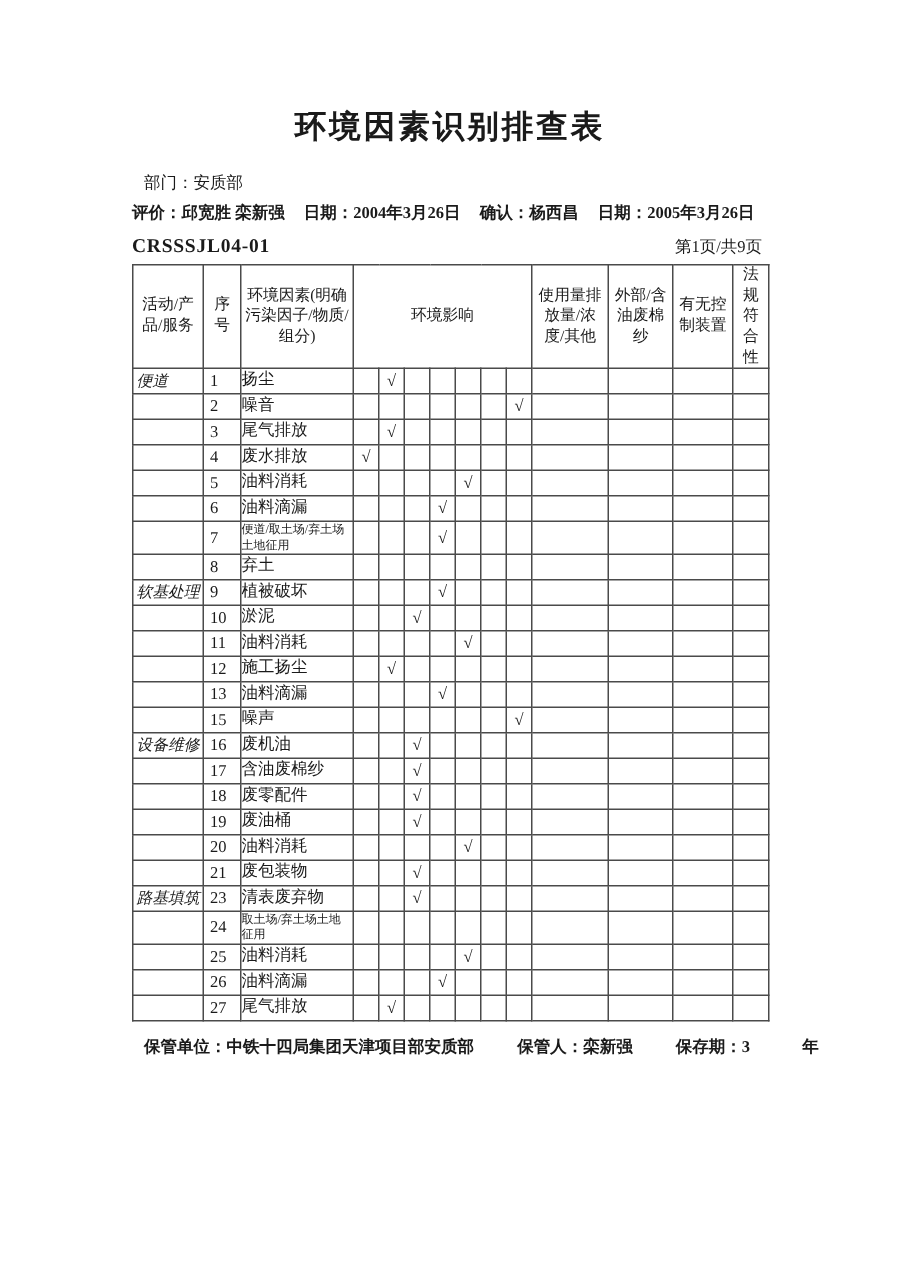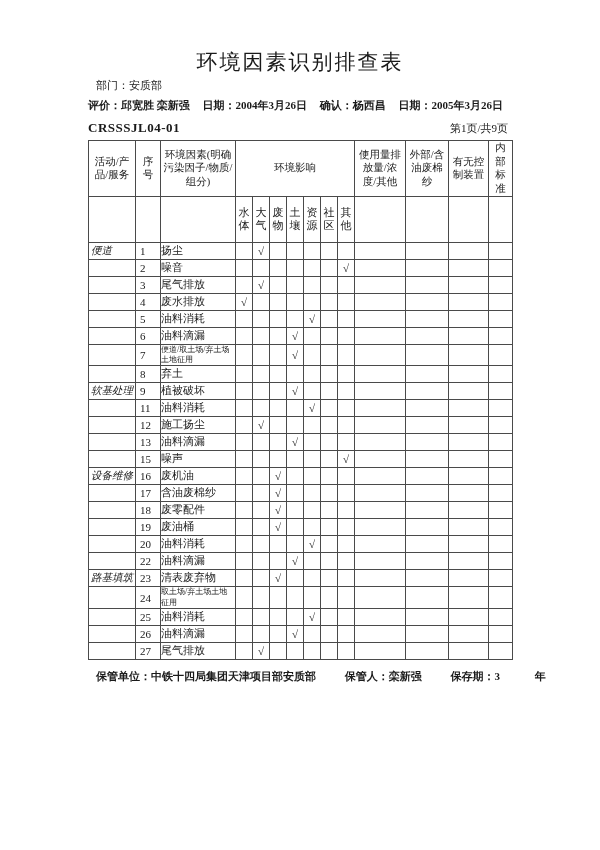--- a/index.html
+++ b/index.html
@@ -6,28 +6,28 @@
   html, body { margin: 0; padding: 0; }
   body {
     width: 600px; height: 850px;
     background: #ffffff;
     font-family: "Liberation Serif", "DejaVu Serif", serif;
     color: #1a1a1a;
   }
   .doc { position: relative; width: 600px; height: 850px; overflow: hidden; }
 
   .title {
-    padding-top: 48px;
+    padding-top: 70px;
     text-align: center;
     font-size: 21px;
-    font-weight: normal;
+    font-weight: bold;
     letter-spacing: 2px;
   }
 
-  .meta { margin: 2px 0 0 96px; font-size: 11px; }
+  .meta { margin: 16px 0 0 96px; font-size: 11px; }
   .meta-line { margin-bottom: 5px; white-space: nowrap; }
   .meta-line span { margin-right: 22px; }
   .meta-line.eval { margin-left: -8px; font-weight: bold; }
   .meta-line.eval span { margin-right: 10px; }
 
   .docline {
     display: flex; justify-content: space-between; align-items: baseline;
     margin: 7px 92px 4px 88px;
   }
   .doc-no { font-weight: bold; font-size: 13px; letter-spacing: 0.5px; }
@@ -120,37 +120,21 @@
     </colgroup>
     <thead>
       <tr class="hrow1">
         <th>活动/产品/服务</th>
         <th>序号</th>
         <th>环境因素(明确污染因子/物质/组分)</th>
         <th colspan="7">环境影响</th>
         <th>使用量排放量/浓度/其他</th>
         <th>外部/含油废棉纱</th>
         <th>有无控制装置</th>
-        <th>内部标准</th>
-      </tr>
-      <tr class="hrow2">
-        <th></th>
-        <th></th>
-        <th></th>
-        <th class="vcol">水体</th>
-        <th class="vcol">大气</th>
-        <th class="vcol">废物</th>
-        <th class="vcol">土壤</th>
-        <th class="vcol">资源</th>
-        <th class="vcol">社区</th>
-        <th class="vcol">其他</th>
-        <th></th>
-        <th></th>
-        <th></th>
-        <th></th>
+        <th>法规符合性</th>
       </tr>
     </thead>
     <tbody id="table-body">
         <tr>
           <td class="c-act">便道</td>
           <td class="c-no">1</td>
           <td class="c-factor">扬尘</td>
           <td class="c-chk"></td>
           <td class="c-chk">√</td>
           <td class="c-chk"></td>
@@ -286,20 +270,36 @@
           <td class="c-chk"></td>
           <td class="c-chk"></td>
           <td class="c-chk"></td>
           <td class="c-rest"></td>
           <td class="c-rest"></td>
           <td class="c-rest"></td>
           <td class="c-rest"></td>
         </tr>
         <tr>
           <td class="c-act"></td>
+          <td class="c-no">10</td>
+          <td class="c-factor">淤泥</td>
+          <td class="c-chk"></td>
+          <td class="c-chk"></td>
+          <td class="c-chk">√</td>
+          <td class="c-chk"></td>
+          <td class="c-chk"></td>
+          <td class="c-chk"></td>
+          <td class="c-chk"></td>
+          <td class="c-rest"></td>
+          <td class="c-rest"></td>
+          <td class="c-rest"></td>
+          <td class="c-rest"></td>
+        </tr>
+        <tr>
+          <td class="c-act"></td>
           <td class="c-no">11</td>
           <td class="c-factor">油料消耗</td>
           <td class="c-chk"></td>
           <td class="c-chk"></td>
           <td class="c-chk"></td>
           <td class="c-chk"></td>
           <td class="c-chk">√</td>
           <td class="c-chk"></td>
           <td class="c-chk"></td>
           <td class="c-rest"></td>
@@ -430,26 +430,26 @@
           <td class="c-chk">√</td>
           <td class="c-chk"></td>
           <td class="c-chk"></td>
           <td class="c-rest"></td>
           <td class="c-rest"></td>
           <td class="c-rest"></td>
           <td class="c-rest"></td>
         </tr>
         <tr>
           <td class="c-act"></td>
-          <td class="c-no">22</td>
-          <td class="c-factor">油料滴漏</td>
-          <td class="c-chk"></td>
-          <td class="c-chk"></td>
-          <td class="c-chk"></td>
-          <td class="c-chk">√</td>
+          <td class="c-no">21</td>
+          <td class="c-factor">废包装物</td>
+          <td class="c-chk"></td>
+          <td class="c-chk"></td>
+          <td class="c-chk">√</td>
+          <td class="c-chk"></td>
           <td class="c-chk"></td>
           <td class="c-chk"></td>
           <td class="c-chk"></td>
           <td class="c-rest"></td>
           <td class="c-rest"></td>
           <td class="c-rest"></td>
           <td class="c-rest"></td>
         </tr>
         <tr>
           <td class="c-act">路基填筑</td>

